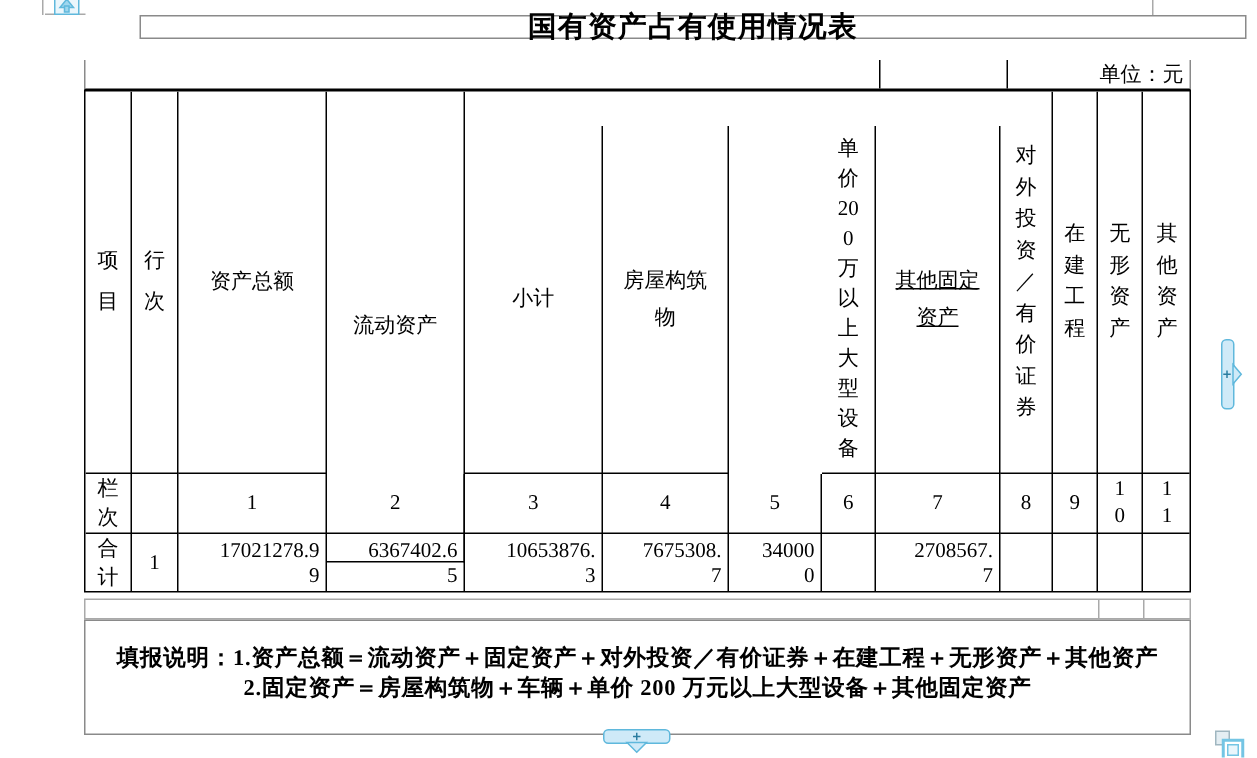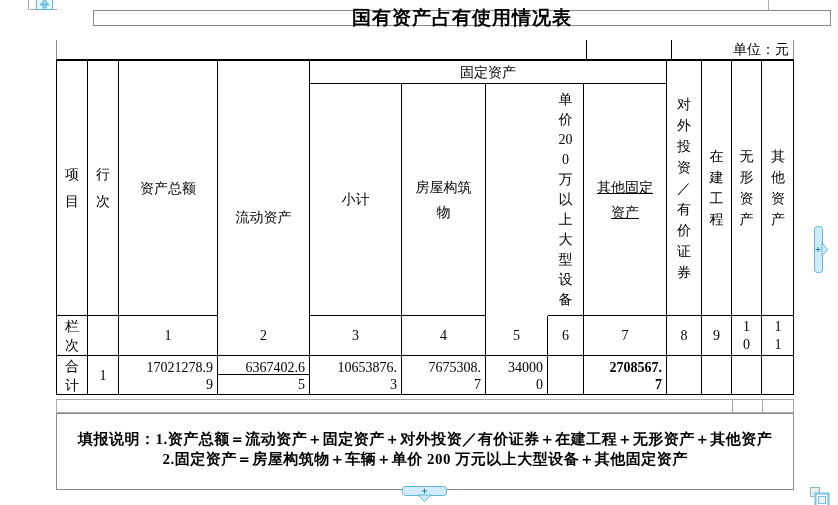--- a/index.html
+++ b/index.html
@@ -52,21 +52,20 @@
 </div>
 
 <div class="abs tbl">
 
   <div class="c hdr" style="left:0;top:0;width:31px;height:255px;line-height:27px;">项
 目</div>
   <div class="c hdr" style="left:31px;top:0;width:31px;height:255px;line-height:27px;">行
 次</div>
   <div class="c hdr" style="left:62px;top:0;width:99px;height:255px;">资产总额</div>
   <div class="c hdr" style="left:161px;top:0;width:92px;height:314px;">流动资产</div>
-  <div class="c" style="left:253px;top:0;width:357px;height:23px;">固定资产</div>
   <div class="c hdr" style="left:253px;top:23px;width:92px;height:232px;">小计</div>
   <div class="c hdr" style="left:345px;top:23px;width:84px;height:232px;">房屋构筑
 物</div>
   <div class="c lgequip" style="left:491px;top:23px;width:36px;height:232px;">单
 价
 20
 0
 万
 以
 上
@@ -122,21 +121,21 @@
 9</div>
   <div class="c num" style="left:161px;top:295px;width:92px;height:40px;">6367402.6
 5</div>
   <div class="c num" style="left:253px;top:295px;width:92px;height:40px;">10653876.
 3</div>
   <div class="c num" style="left:345px;top:295px;width:84px;height:40px;">7675308.
 7</div>
   <div class="c num" style="left:429px;top:295px;width:62px;height:40px;">34000
 0</div>
   <div class="c num" style="left:491px;top:295px;width:36px;height:40px;"></div>
-  <div class="c num" style="left:527px;top:295px;width:83px;height:40px;font-weight:bold;">2708567.
+  <div class="c num" style="left:527px;top:295px;width:83px;height:40px;">2708567.
 7</div>
   <div class="c num" style="left:610px;top:295px;width:35px;height:40px;"></div>
   <div class="c num" style="left:645px;top:295px;width:30px;height:40px;"></div>
   <div class="c num" style="left:675px;top:295px;width:30px;height:40px;"></div>
   <div class="c num" style="left:705px;top:295px;width:33px;height:40px;"></div>
 </div>
 
 <div class="abs spacer">
   <div class="spv" style="left:675px;"></div>
   <div class="spv" style="left:705px;"></div>

